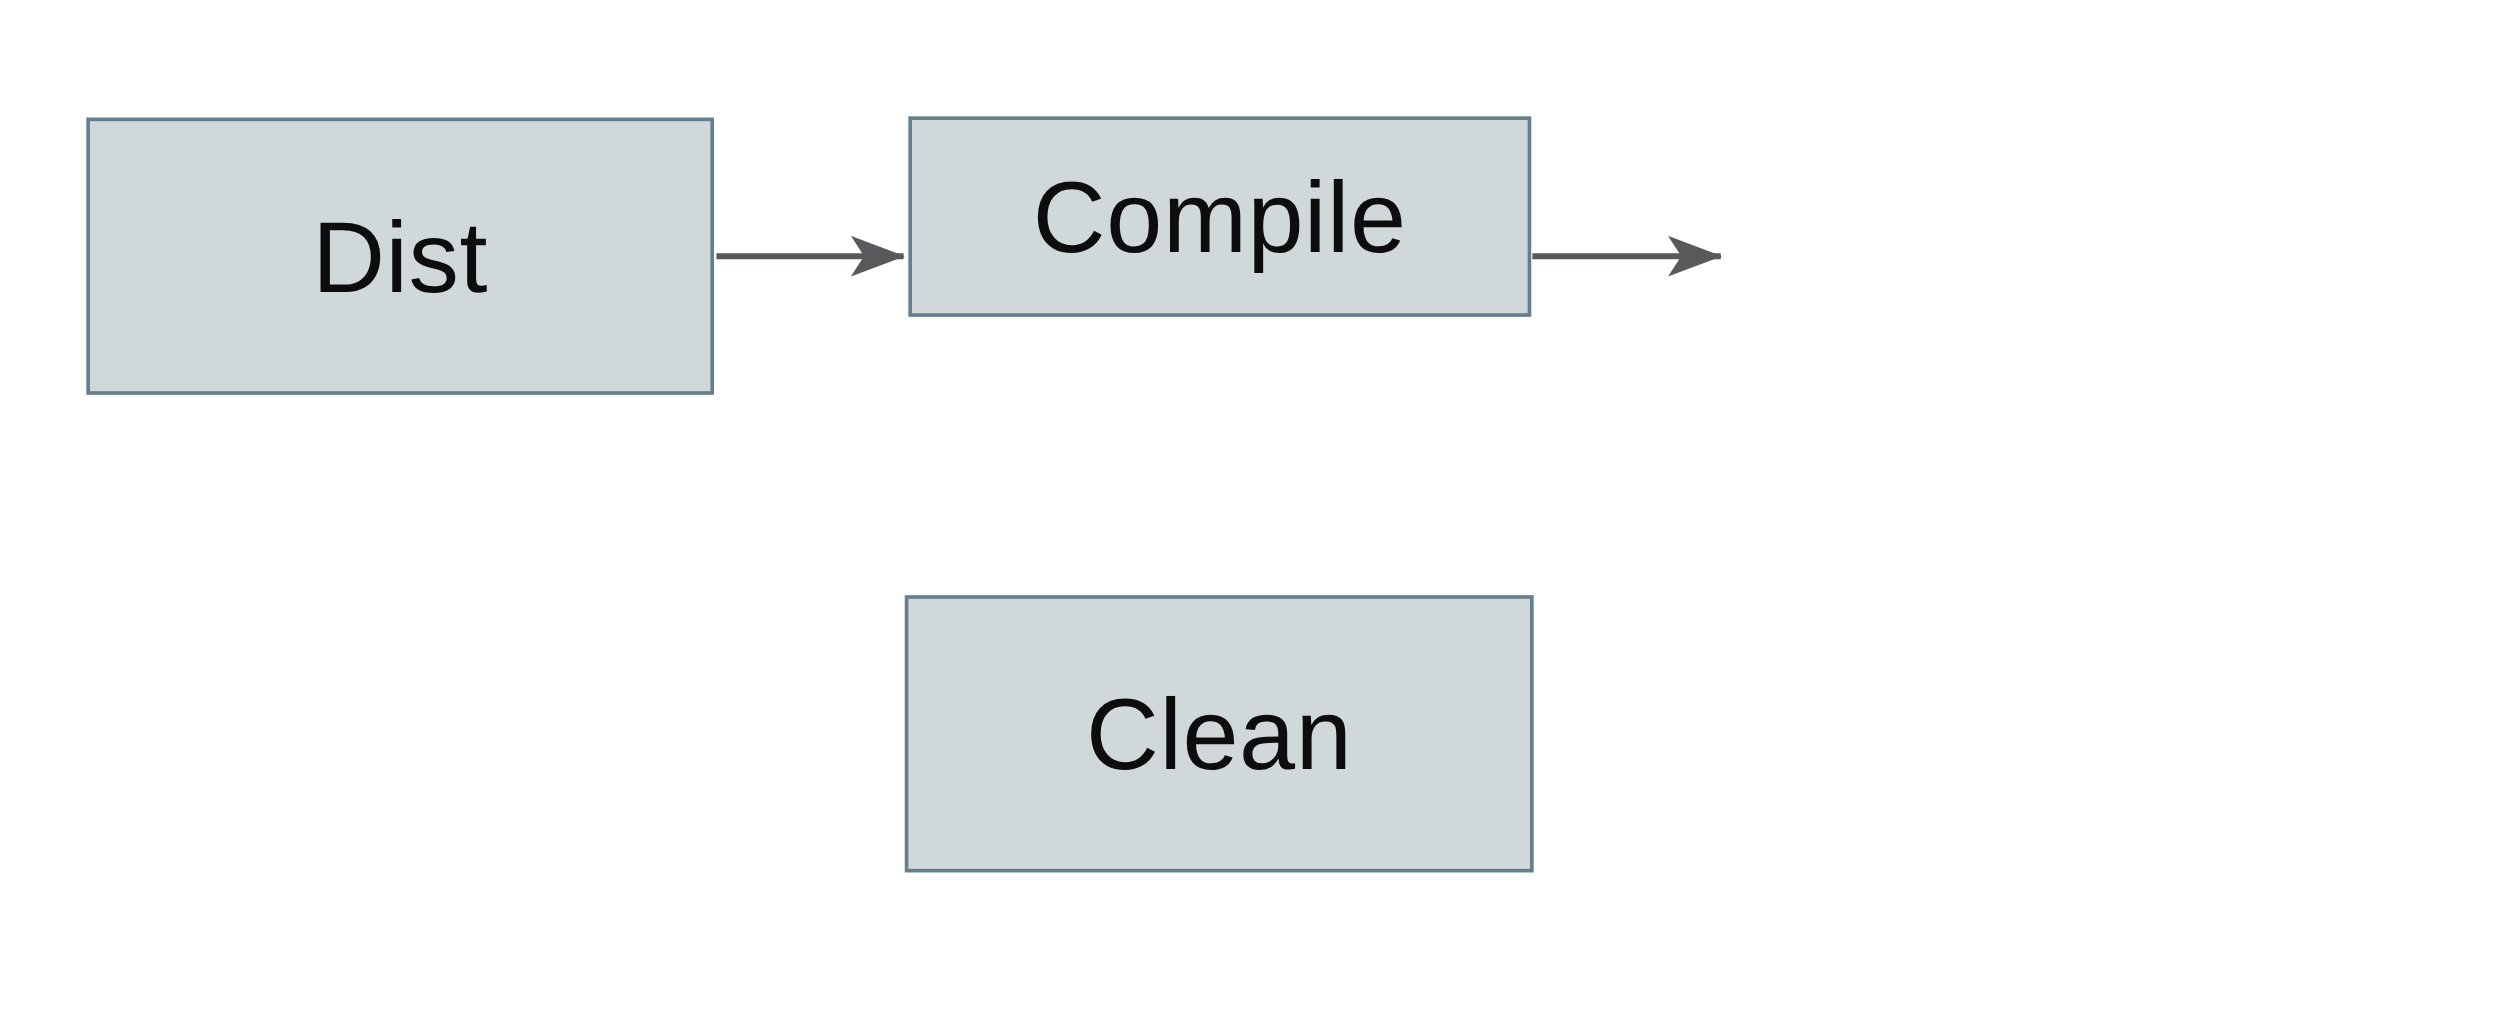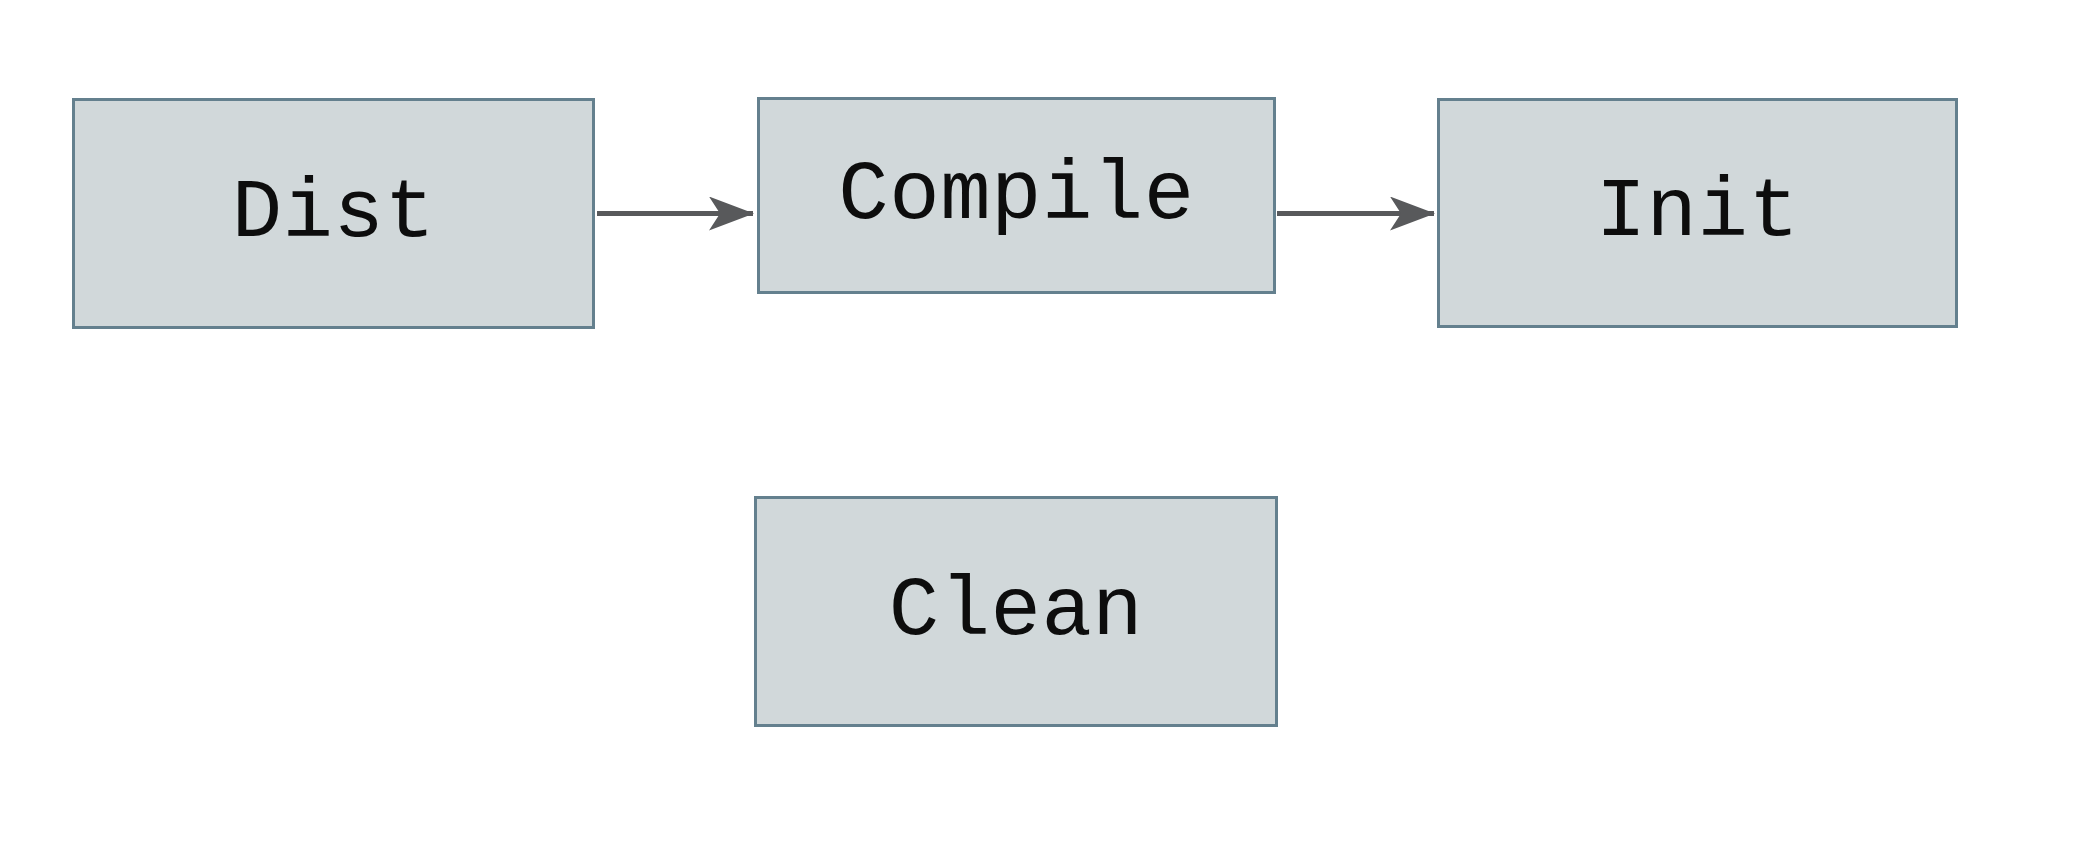--- a/index.html
+++ b/index.html
@@ -5,21 +5,21 @@
   html, body {
     margin: 0;
     padding: 0;
     background: #ffffff;
   }
   .canvas {
     position: relative;
     width: 2078px;
     height: 848px;
     background: var(--color-background, #ffffff);
-    font-family: Liberation Mono, monospace;
+    font-family: Liberation Sans, sans-serif;
     overflow: hidden;
   }
   .edges-layer {
     position: absolute;
     left: 0;
     top: 0;
     width: 2078px;
     height: 848px;
     pointer-events: none;
   }
@@ -34,21 +34,21 @@
   }
   .node-label {
     font-size: 84px;
     font-weight: 400;
     letter-spacing: 0.5px;
     color: var(--color-text, #0d0d0d);
     line-height: 1;
     white-space: nowrap;
   }
   .node-dist    { left:  72px; top:  98px; width: 523px; height: 231px; }
-  .node-compile { left: 757px; top:  97px; width: 519px; height: 197px; }
+  .node-compile { left: 757px; top:  97px; width: 519px; height: 167px; }
   .node-init    { left: 1437px; top: 98px; width: 521px; height: 230px; }
   .node-clean   { left: 754px; top: 496px; width: 524px; height: 231px; }
 </style>
 </head>
 <body>
 
 <div class="canvas">
 
   <svg class="edges-layer" viewBox="0 0 2078 848" xmlns="http://www.w3.org/2000/svg">
     <defs>
@@ -61,21 +61,18 @@
   </svg>
 
   <div class="node node-dist">
     <span class="node-label">Dist</span>
   </div>
 
   <div class="node node-compile">
     <span class="node-label">Compile</span>
   </div>
 
-  <div class="node node-init">
-    <span class="node-label">Init</span>
-  </div>
 
   <div class="node node-clean">
     <span class="node-label">Clean</span>
   </div>
 
 </div>
 
 </body></html>

